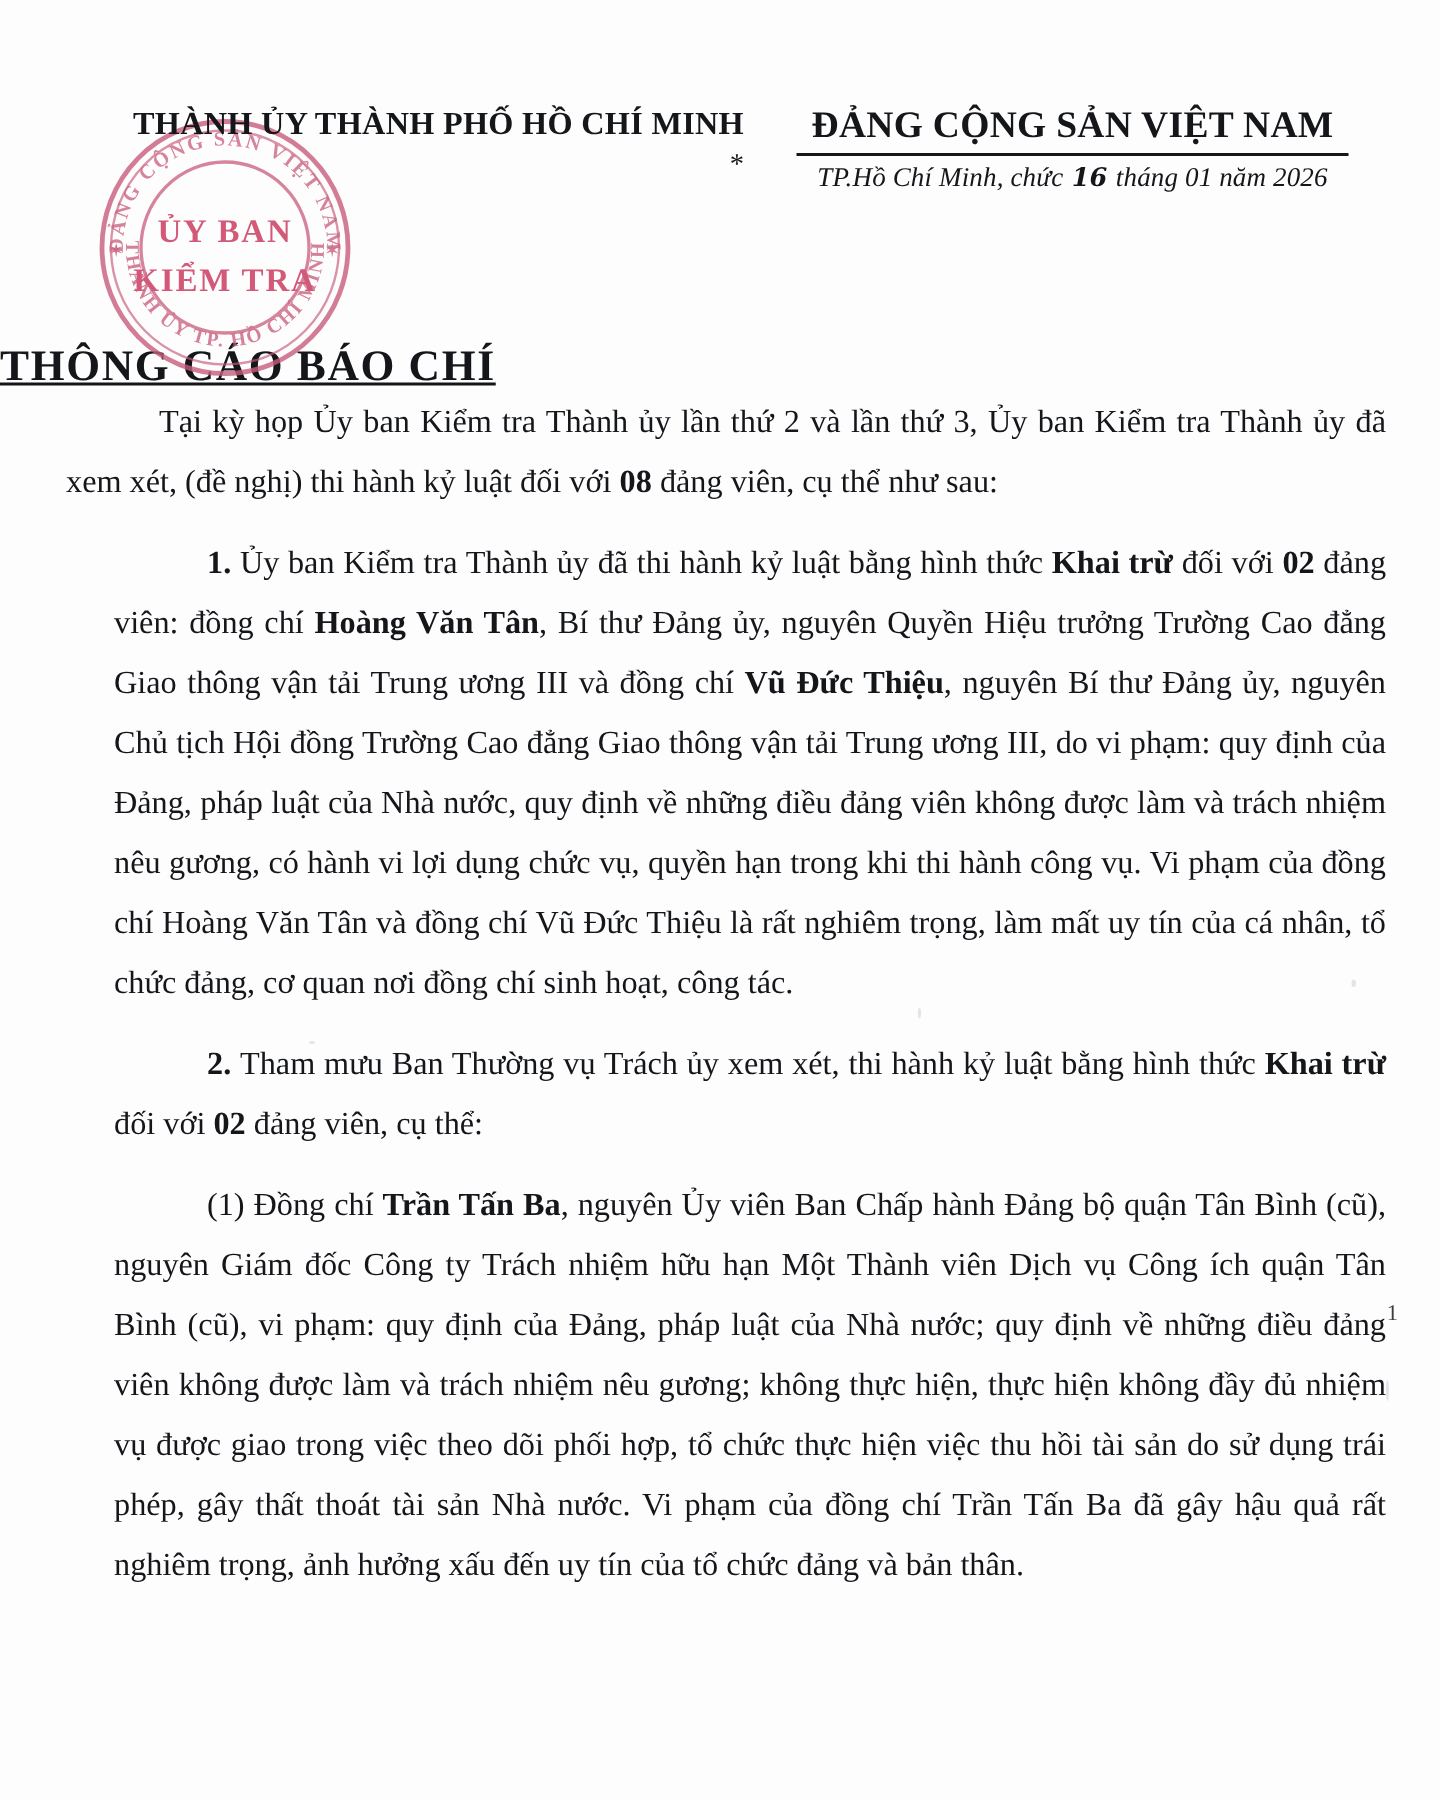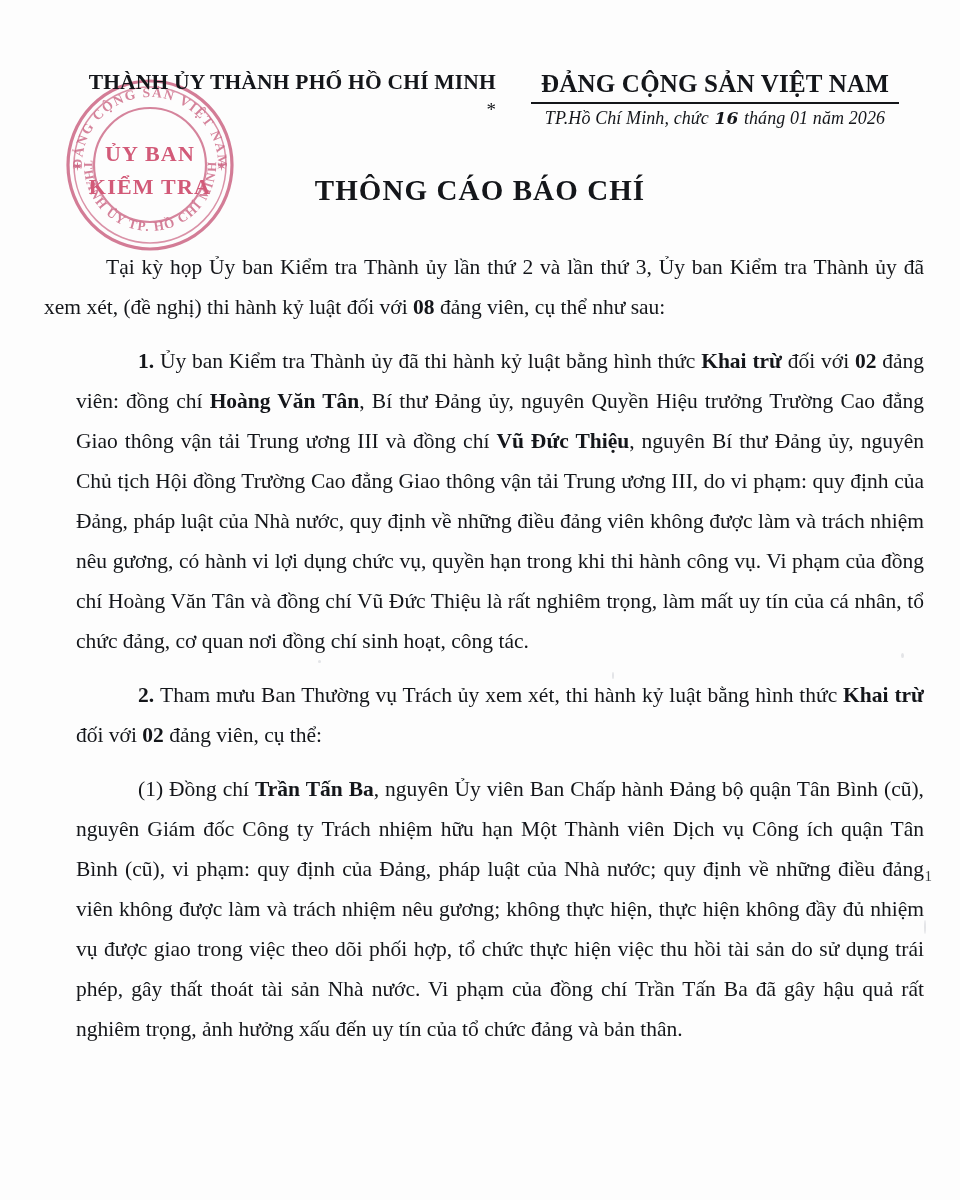--- a/index.html
+++ b/index.html
@@ -111,46 +111,47 @@
     width: 182px;
     height: 188px;
     z-index: 1;
     pointer-events: none;
     opacity: 0.93;
   }
   .seal svg { display: block; width: 100%; height: 100%; }
 
   
   .doc-title {
-    text-align: center;
+    text-align: left;
     font-size: 29px;
     font-weight: 700;
     letter-spacing: 1.1px;
-    margin-top: 64px;
+    margin-top: 118px;
     margin-bottom: 0;
+    text-decoration: underline;
   }
 
   
   .body-text {
     margin: 0;
     padding: 0 36px 0 44px;
   }
 
   p.para {
     font-size: 21.5px;
     line-height: 40px;
     text-align: justify;
     text-indent: 62px;
     margin: 0;
     padding: 0;
     -webkit-hyphens: none;
     hyphens: none;
   }
 
-  p.para.first { margin-top: 40px; }
+  p.para.first { }
   p.para.spaced { margin-top: 14px; margin-left: 32px; }
 
   b, .bold { font-weight: 700; }
 
   
   .page-mark {
     position: absolute;
     right: 28px;
     top: 868px;
     font-size: 15px;

